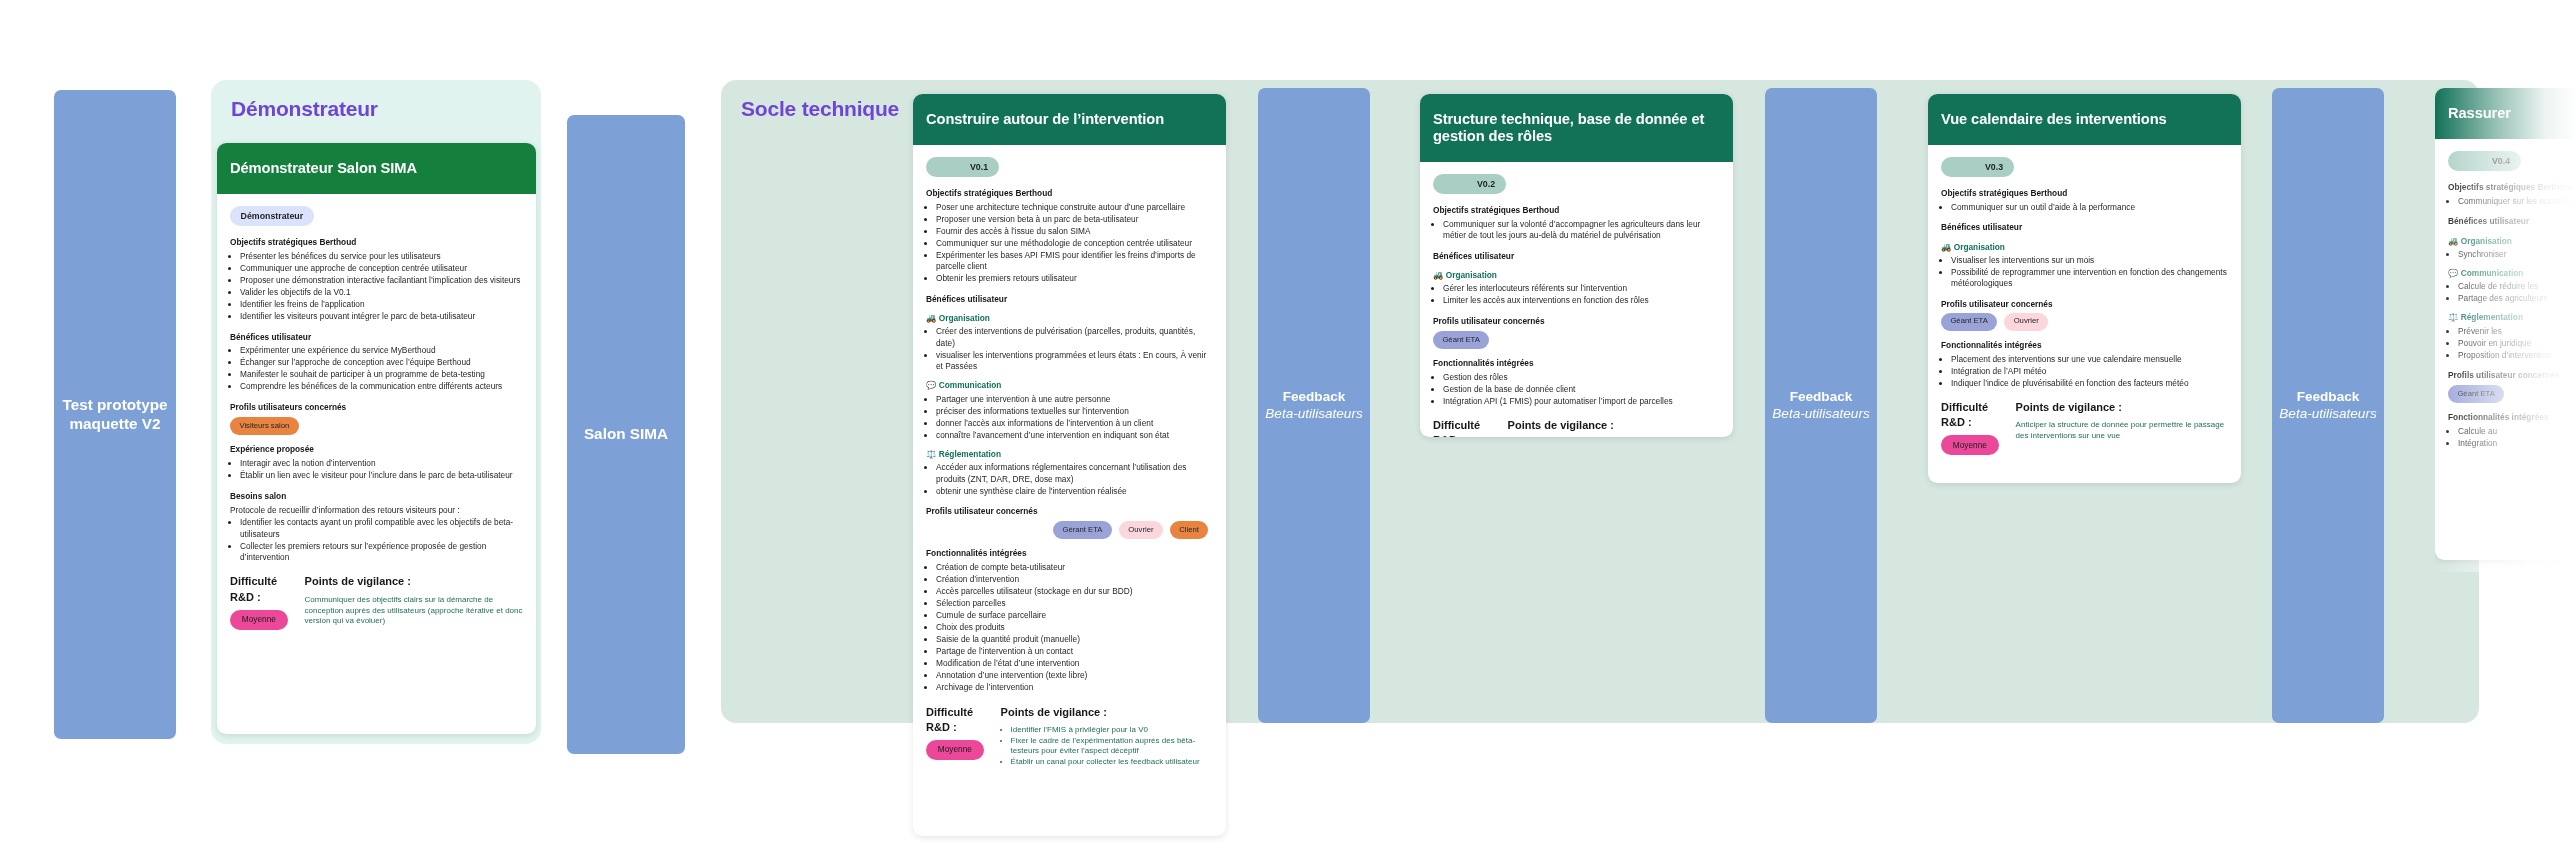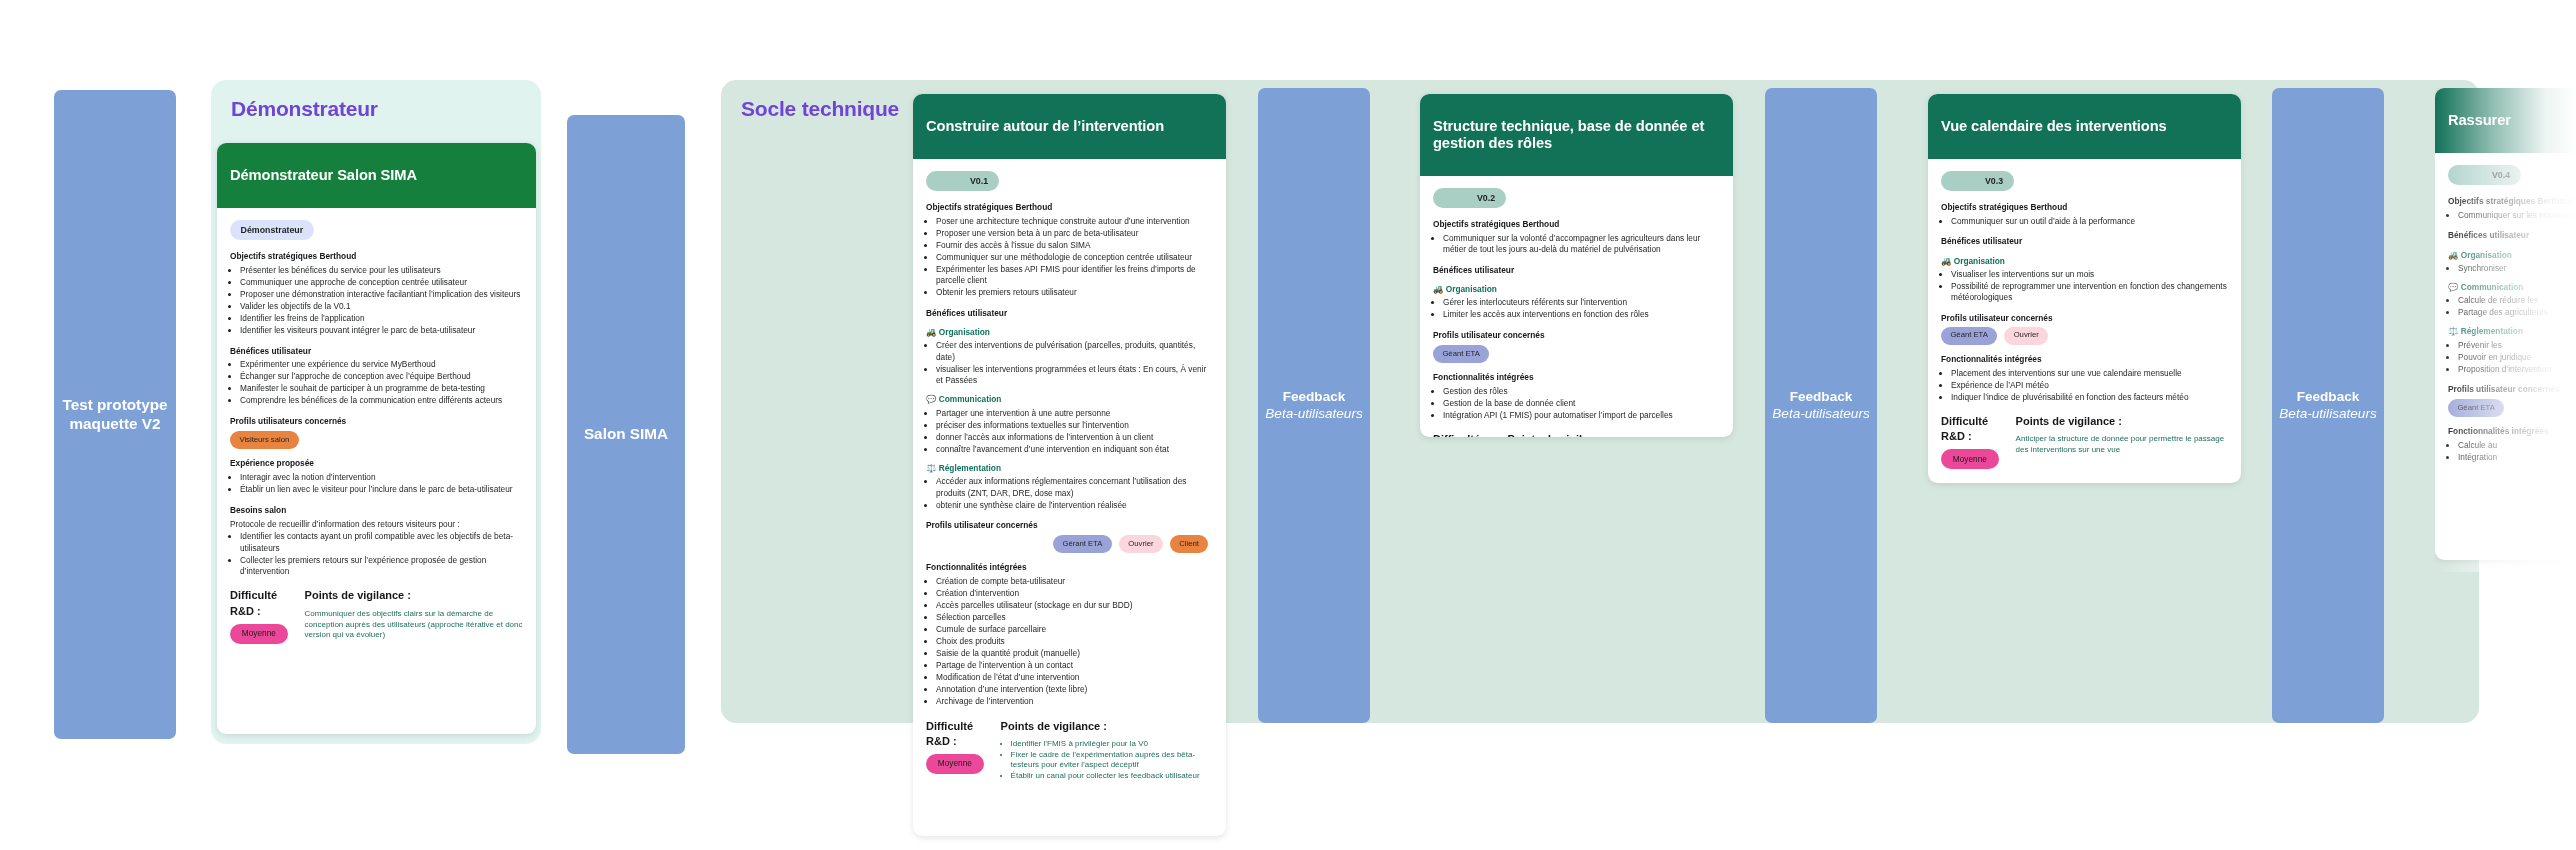--- a/index.html
+++ b/index.html
@@ -50,21 +50,21 @@
 
   
   .card {
     position: absolute;
     background: #ffffff;
     border-radius: 9.4px;
     box-shadow: 0 1.8px 5.9px rgba(0,0,0,0.10);
     overflow: hidden;
   }
   .card-head {
-    padding: 24px 13px;
+    padding: 17px 13px;
     color: #ffffff;
     font-size: 14.7px;
     font-weight: 700;
     line-height: 1.16;
     letter-spacing: -0.1px;
   }
   .card-head.teal  { background: #15803d; }
   .card-head.green { background: #127258; }
   .card-body {
     padding: 11.8px 13px 15.3px 13px;
@@ -226,21 +226,21 @@
     </div>
   </div>
 
   <div class="card" style="left:913px; top:94px; width:313px; height:742px;">
     <div class="card-head green">Construire autour de l’intervention</div>
     <div class="card-body">
       <span class="pill mint">V0.1</span>
 
       <h4 class="sec" style="margin-top:10.6px;">Objectifs stratégiques Berthoud</h4>
       <ul class="bul">
-        <li>Poser une architecture technique construite autour d’une intervention</li>
+        <li>Poser une architecture technique construite autour d’une parcellaire</li>
         <li>Proposer une version beta à un parc de beta-utilisateur</li>
         <li>Fournir des accès à l’issue du salon SIMA</li>
         <li>Communiquer sur une méthodologie de conception centrée utilisateur</li>
         <li>Expérimenter les bases API FMIS pour identifier les freins d’imports de parcelle client</li>
         <li>Obtenir les premiers retours utilisateur</li>
       </ul>
 
       <h4 class="sec">Bénéfices utilisateur</h4>
 
       <h4 class="grp">
@@ -379,21 +379,21 @@
 
       <h4 class="sec">Profils utilisateur concernés</h4>
       <div style="margin-top:0;">
         <span class="tag blue">Géant ETA</span>
         <span class="tag pink">Ouvrier</span>
       </div>
 
       <h4 class="sec">Fonctionnalités intégrées</h4>
       <ul class="bul">
         <li>Placement des interventions sur une vue calendaire mensuelle</li>
-        <li>Expérience de l’API météo</li>
+        <li>Intégration de l’API météo</li>
         <li>Indiquer l’indice de pluvérisabilité en fonction des facteurs météo</li>
       </ul>
 
       <div class="dv">
         <div class="dv-col-a">
           <h5>Difficulté R&amp;D :</h5>
           <span class="chip moyenne">Moyenne</span>
         </div>
         <div class="dv-col-b">
           <h5>Points de vigilance :</h5>

